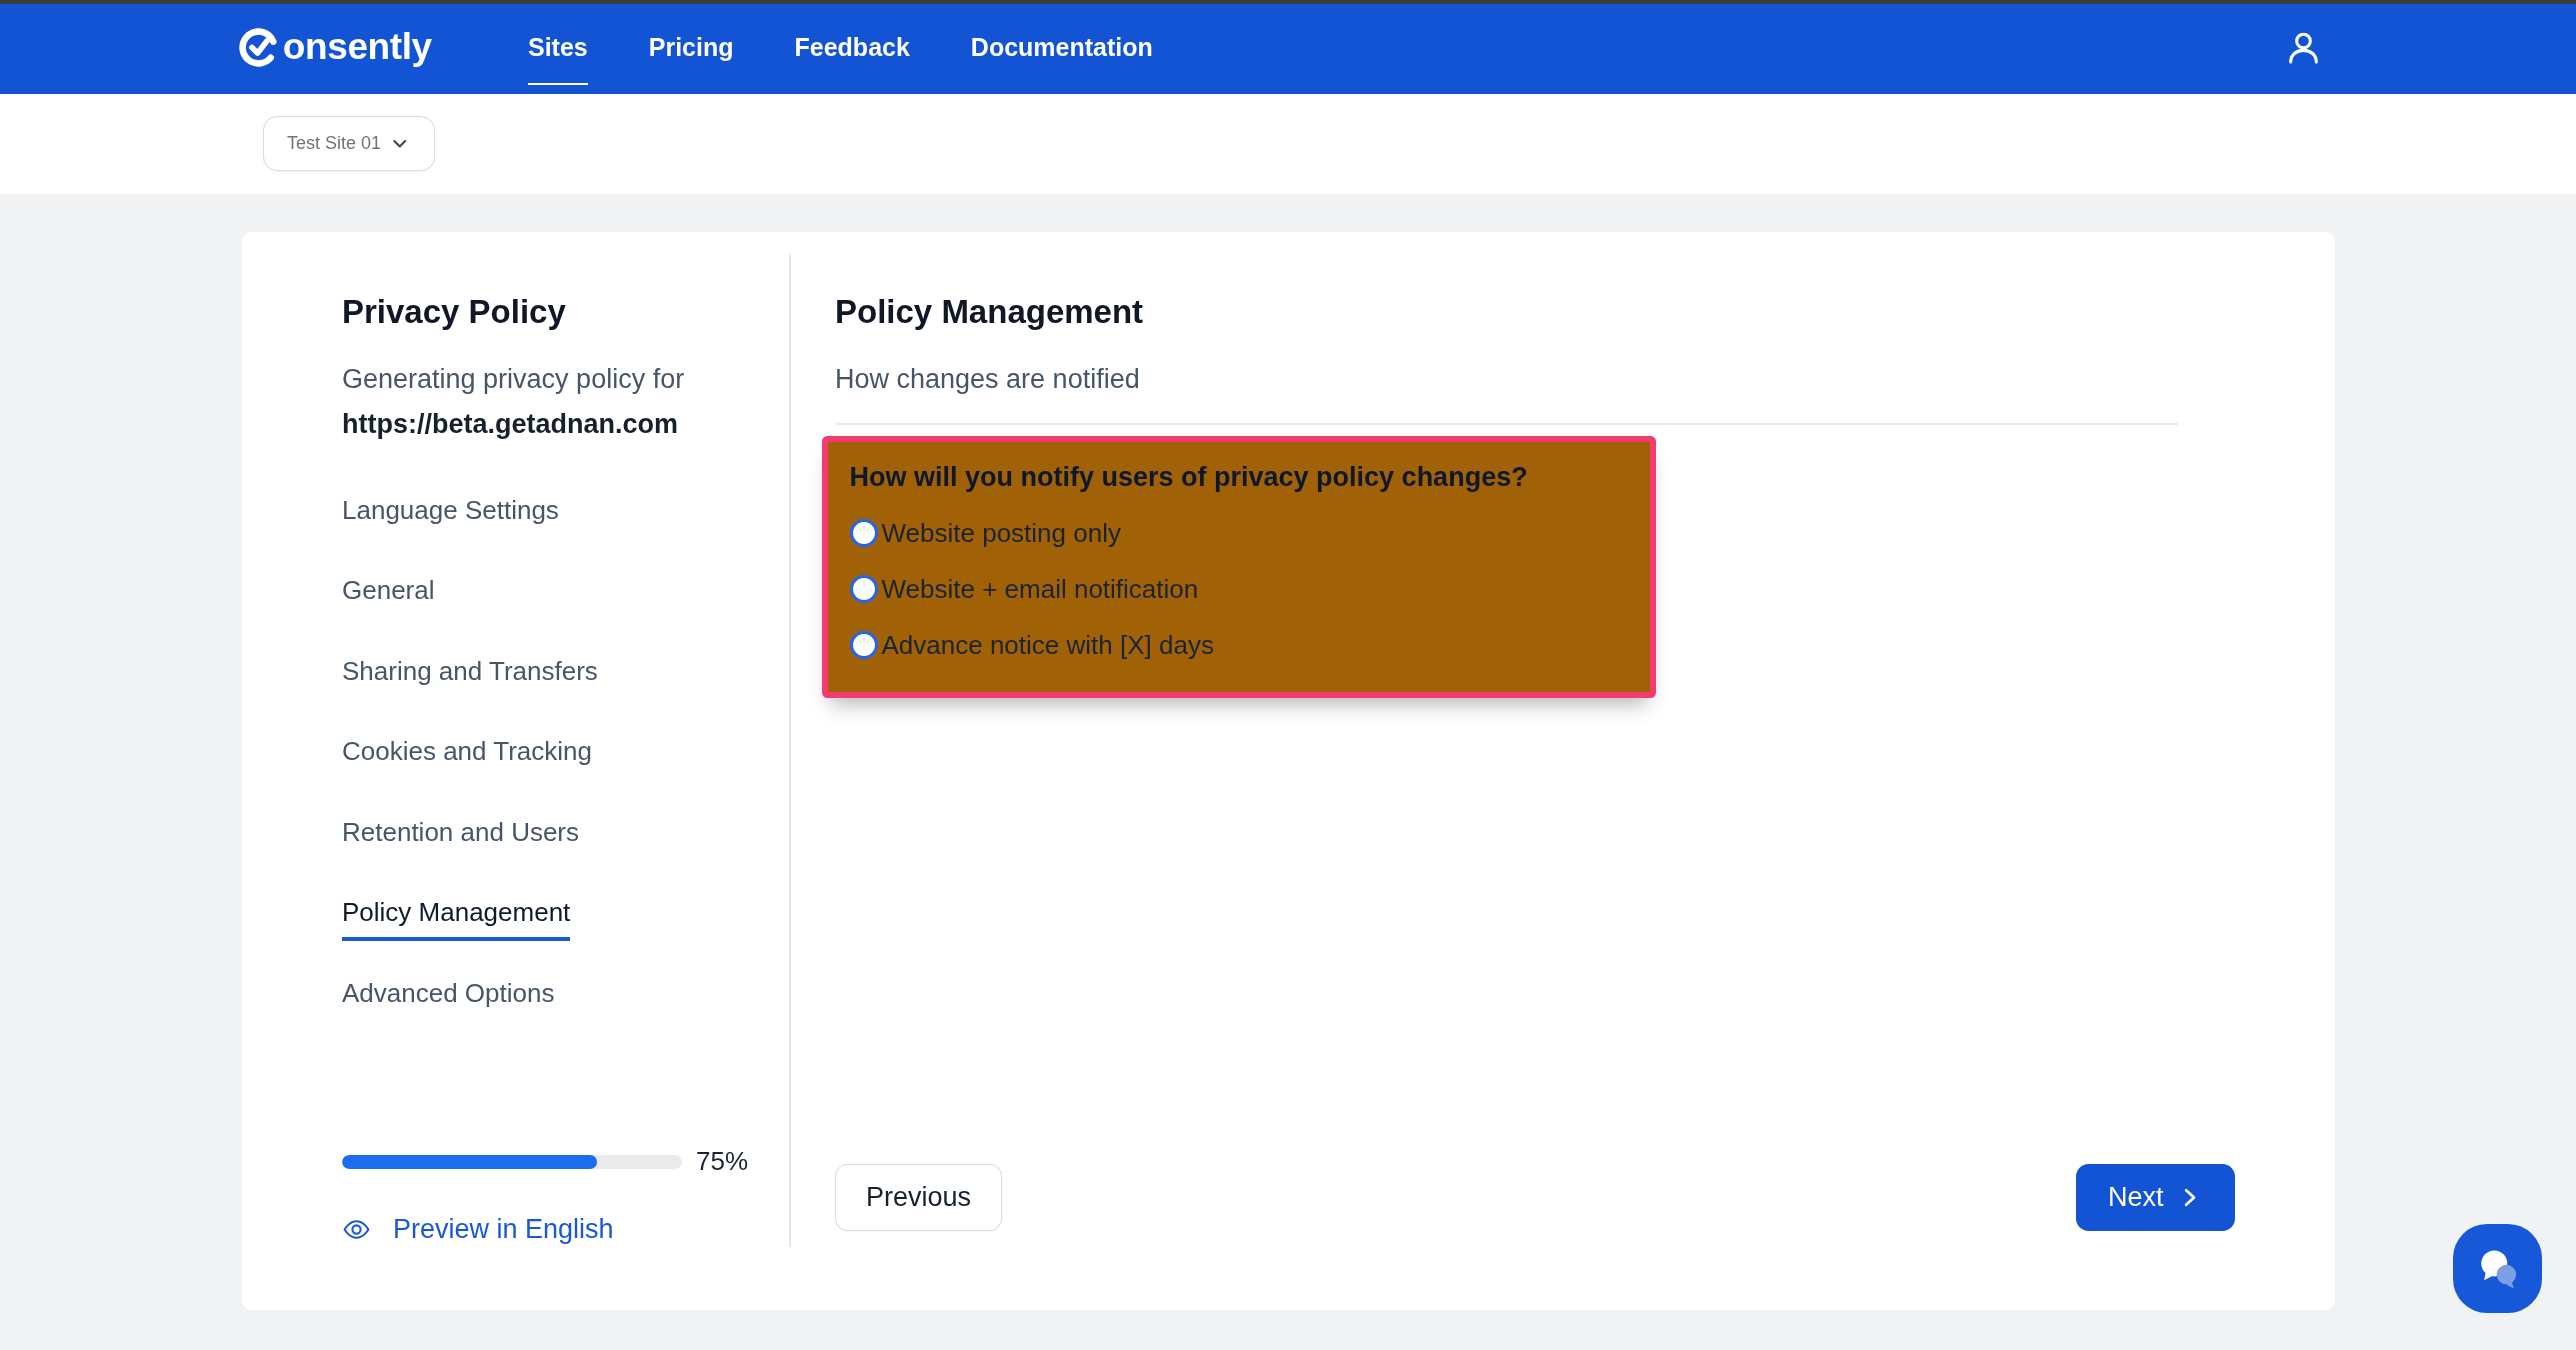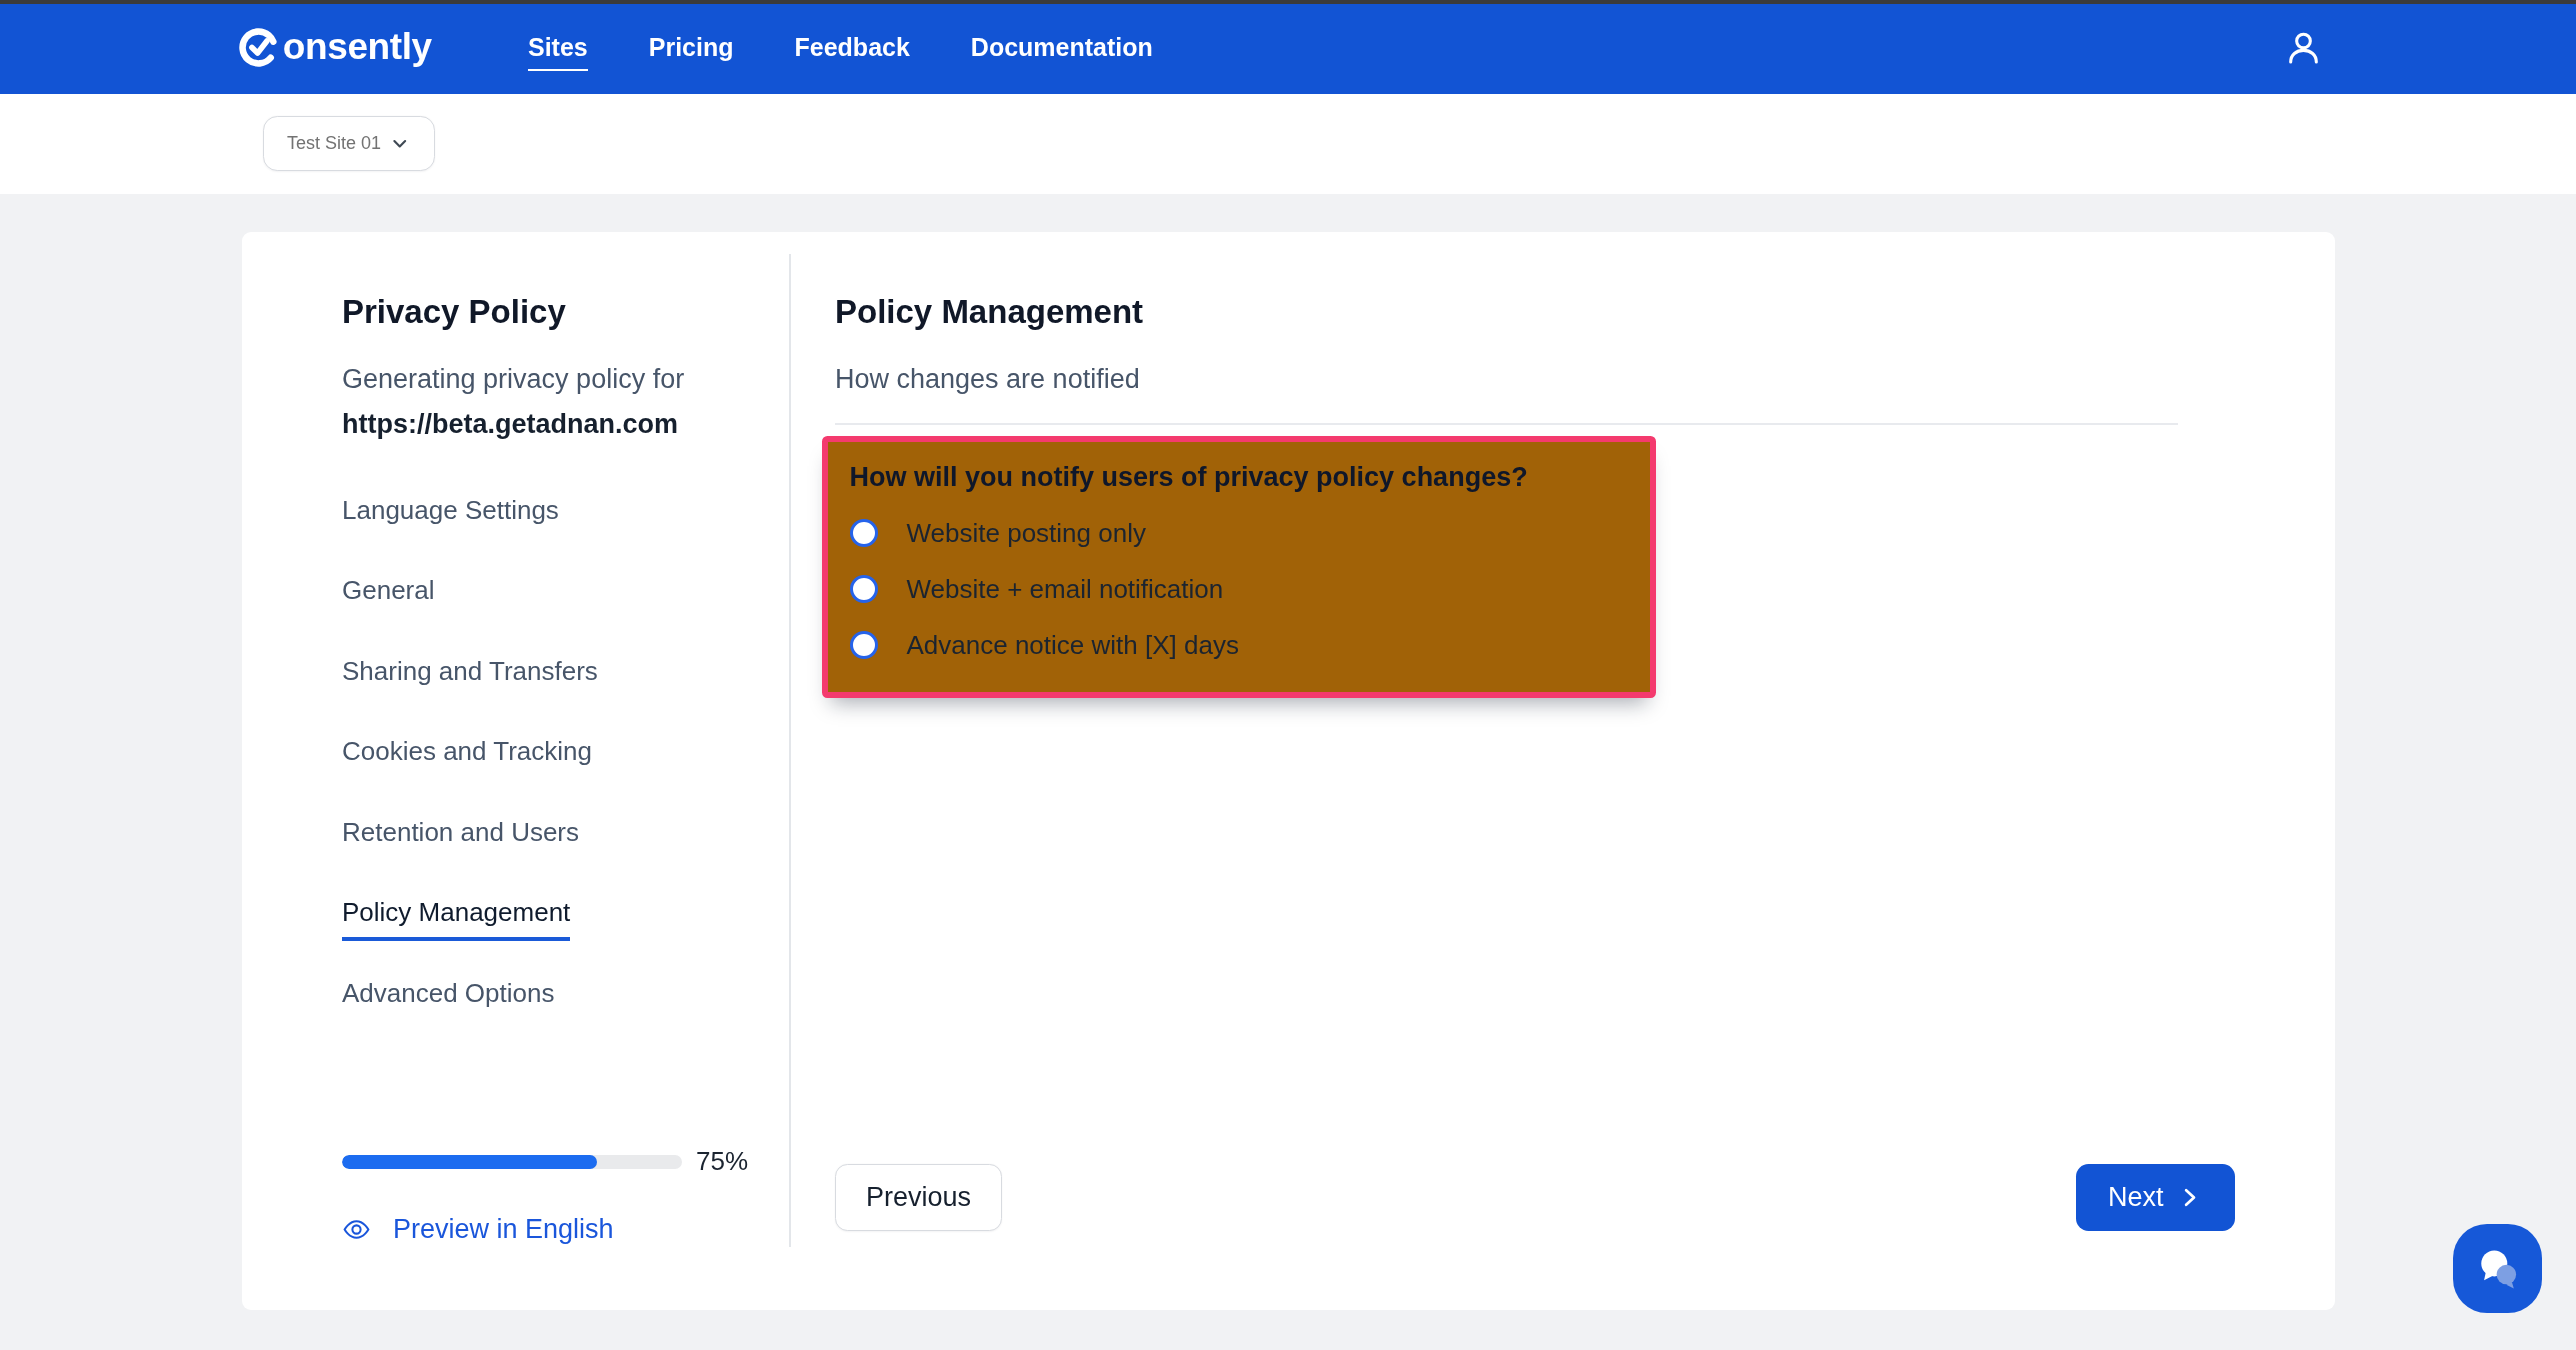--- a/index.html
+++ b/index.html
@@ -14,21 +14,21 @@
   
   .top-strip { position:absolute; left:0; top:0; width:2576px; height:3.6px; background:#3b3b3b; z-index:30; }
 
   
   .navbar { position:absolute; left:0; top:0; width:2576px; height:94px; background:#1254d4; z-index:20; }
   .brand { position:absolute; left:236px; top:0; height:94px; display:flex; align-items:center; gap:5.4px; }
   .brand-mark { width:45px; height:45px; display:block; }
   .brand-text { color:#ffffff; font-size:37px; font-weight:700; letter-spacing:-0.4px; margin-left:-3.6px; }
   .nav-links { position:absolute; left:528px; top:0; height:94px; display:flex; align-items:center; gap:61px; }
   .nav-link { color:#ffffff; font-size:25px; font-weight:700; cursor:pointer; }
-  .nav-link.active span { border-bottom:2.7px solid #ffffff; padding-bottom:8px; }
+  .nav-link.active span { border-bottom:2.7px solid #ffffff; padding-bottom:22px; }
   .user-btn { position:absolute; left:2283px; top:27px; width:41px; height:41px; cursor:pointer; }
 
   
   .sitebar { position:absolute; left:0; top:94px; width:2576px; height:100px; background:#ffffff; z-index:10; }
   .site-pill {
     position:absolute; left:263px; top:22.4px; height:55px; display:inline-flex; align-items:center; gap:8px;
     padding:0 23px; border:1.8px solid #d8dbe0; border-radius:14.3px; background:#ffffff; cursor:pointer;
     box-shadow:0 0.9px 1.8px rgba(16,24,40,.05); font-size:18px; color:#737373;
   }
   .tabs { position:absolute; left:552px; top:0; height:100px; display:flex; align-items:center; gap:42px; }
@@ -54,21 +54,21 @@
   .main-title { position:absolute; left:593px; top:61px; font-size:33px; font-weight:700; color:#101828; }
   .main-sub   { position:absolute; left:593px; top:132px; font-size:27px; color:#475569; }
   .h-divider  { position:absolute; left:593px; top:191px; width:1343px; height:1.8px; background:#e8eaee; }
   .qbox {
     position:absolute; left:580px; top:204px; width:834px; height:262px;
     border:6.3px solid #f43a6e; border-radius:5.4px; background:#a16207;
     box-shadow:0 14.3px 19.7px -9px rgba(15,23,42,.35);
     padding:19.7px 21.5px;
   }
   .q-label { font-size:27px; font-weight:700; color:#0f172a; }
-  .q-option { display:flex; align-items:center; gap:29px; margin-top:25px; cursor:pointer;text-align:right; }
+  .q-option { display:flex; align-items:center; gap:4px; margin-top:25px; cursor:pointer;text-align:right; }
   .radio { width:28px; height:28px; border:3.6px solid #2563eb; border-radius:50%; background:#ffffff; flex:0 0 auto; }
   .q-option-label { font-size:26px; color:#1b2430; }
 
   .btn-prev {
     position:absolute; left:593px; top:932px; height:67px; padding:16px 30px;
     display:inline-flex; align-items:center; background:#ffffff; border:1.8px solid #d8dbe0; border-radius:12.5px;
     font-size:27px; color:#16202e; cursor:pointer; box-shadow:0 0.9px 1.8px rgba(16,24,40,.05);
   }
   .btn-next {
     position:absolute; left:1834px; top:932px; width:159px; height:67px;

